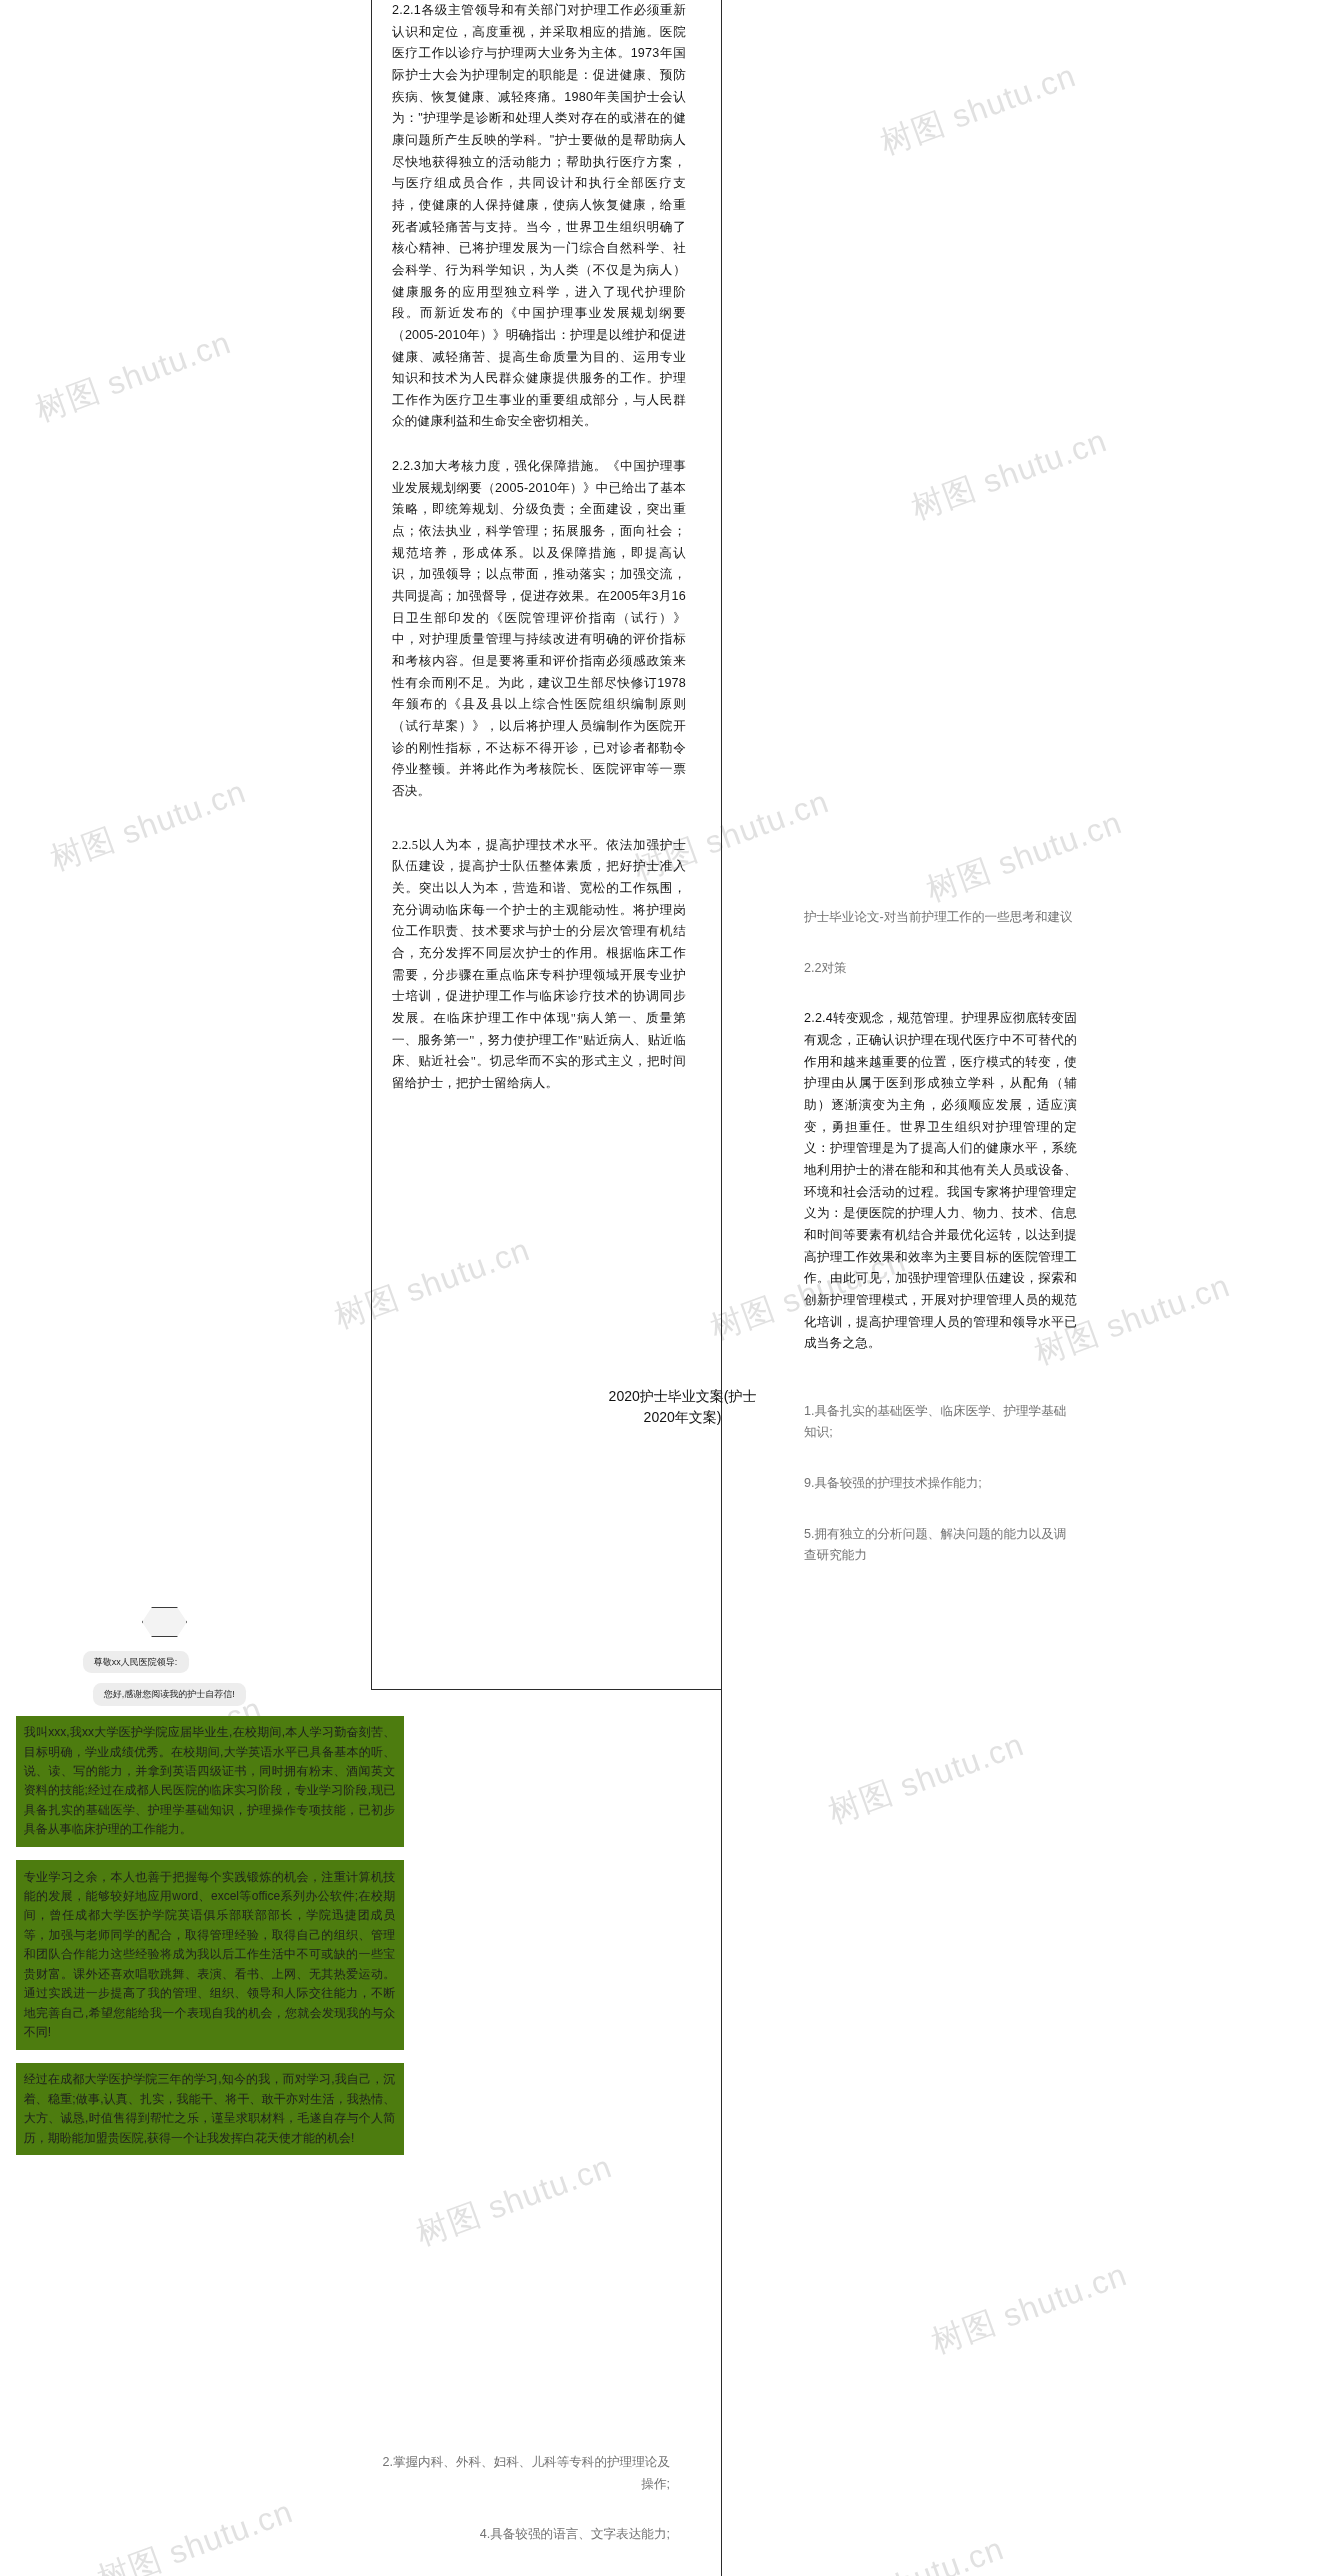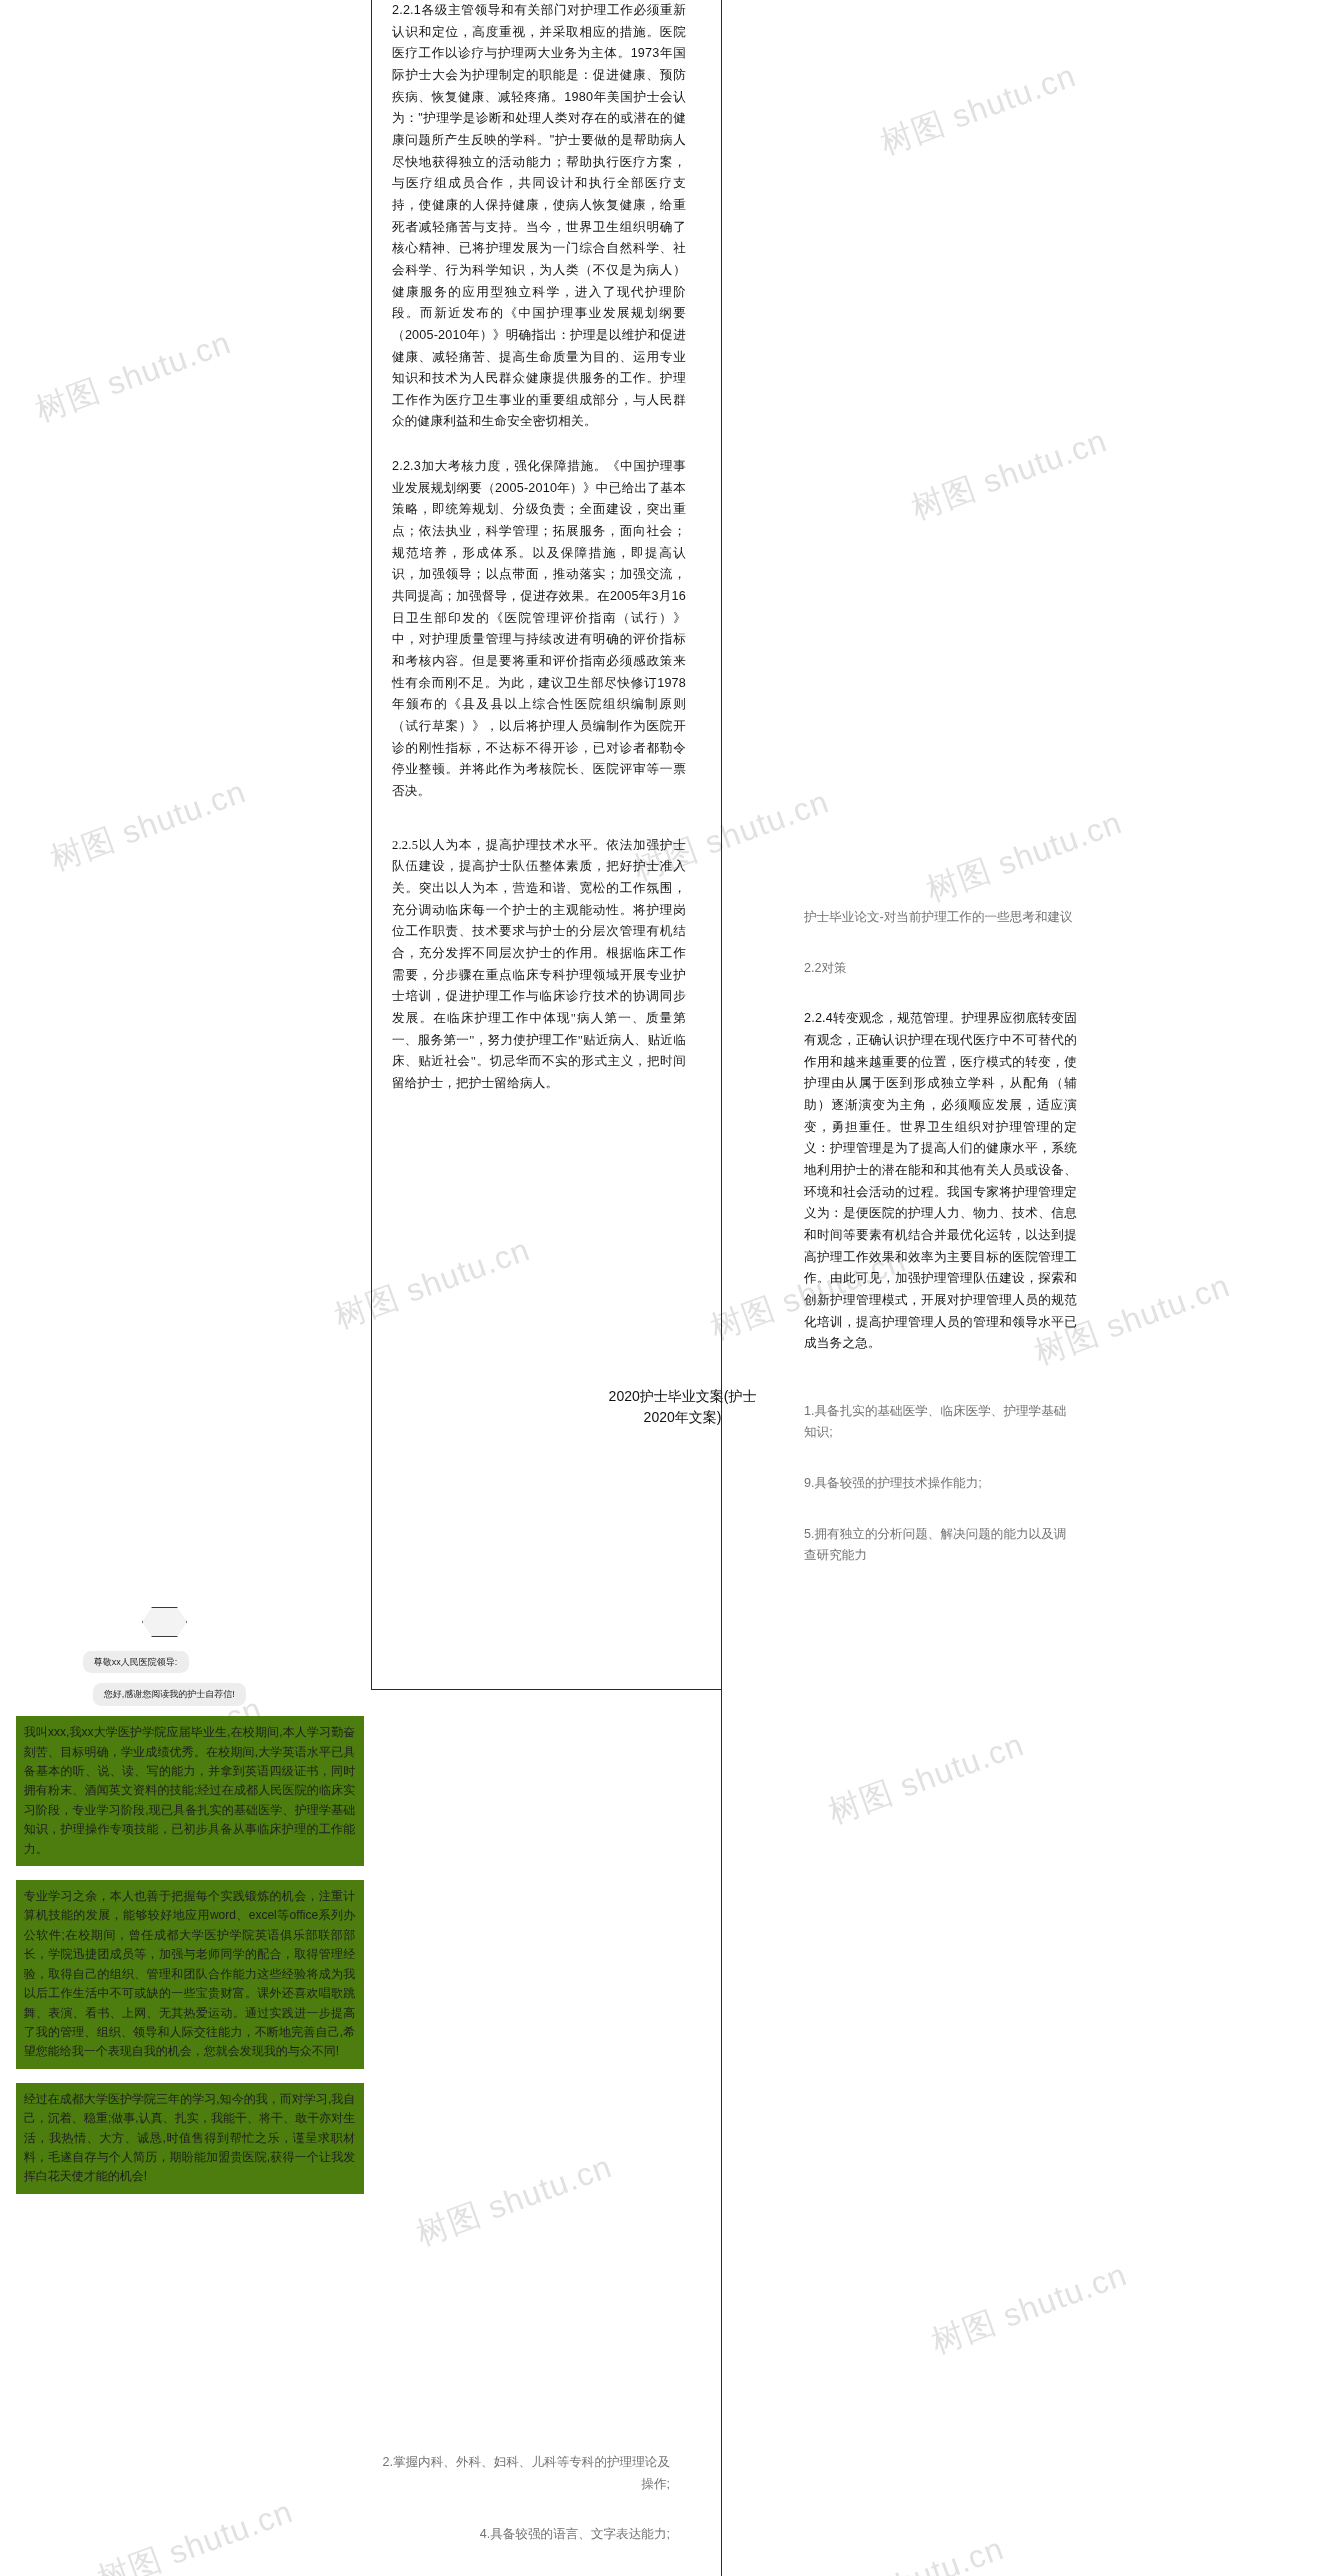--- a/index.html
+++ b/index.html
@@ -71,21 +71,21 @@
     text-align: center;
     color: #111;
     font-weight: 400;
   }
 
   
   .resume {
     position: absolute;
     left: 15.5px;
     top: 1651px;
-    width: 348px;
+    width: 388px;
   }
   .rs-box {
     background: #4d7c0f;
     color: #1e1e1e;
     font-size: 12px;
     line-height: 1.62;
     padding: 7.2px 8.2px;
     margin-bottom: 13.4px;
     text-align: justify;
     box-sizing: border-box;

